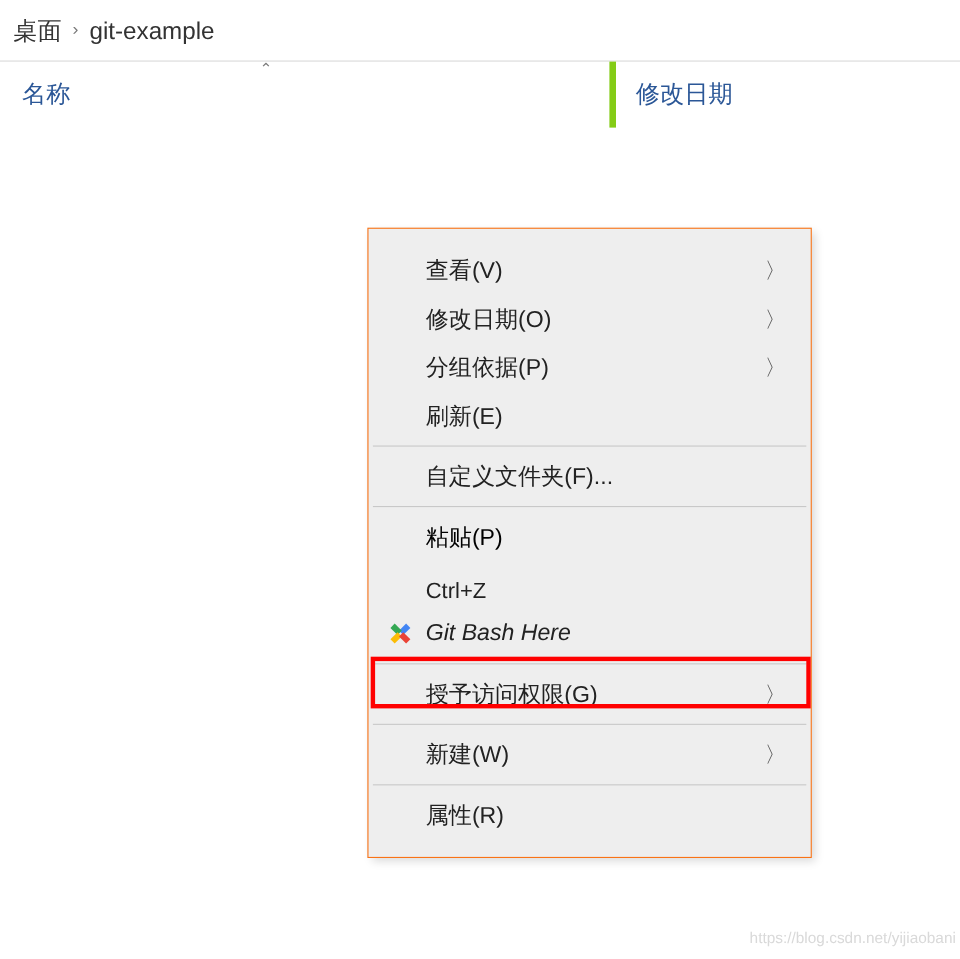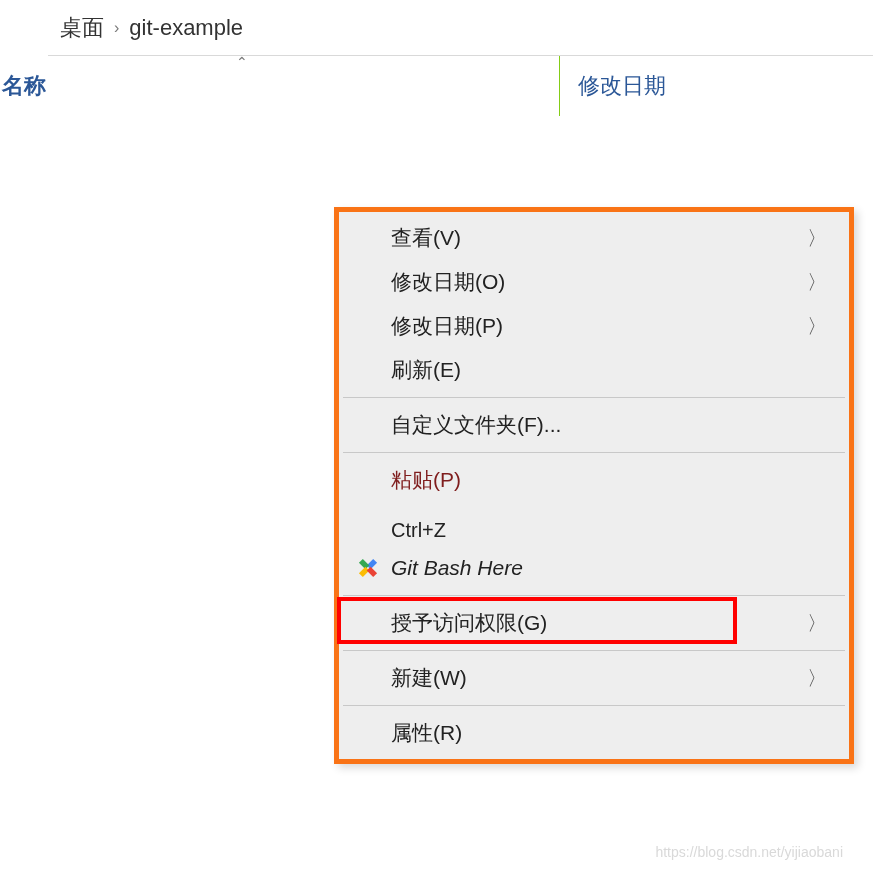--- a/index.html
+++ b/index.html
@@ -16,80 +16,78 @@
       overflow: hidden;
     }
     .breadcrumb-bar {
       height: 56px;
       border-bottom: 1px solid #d9d9d9;
       display: flex;
       align-items: center;
       padding: 0 12px;
       font-size: 22px;
       color: #333;
-      margin-left: 48px;
     }
     .breadcrumb-sep {
       margin: 0 10px;
       color: #7a7a7a;
       font-size: 16px;
     }
     .columns-header {
       height: 60px;
       display: flex;
       align-items: center;
       font-size: 22px;
       color: #2b5797;
       position: relative;
     }
     .col-name {
-      padding-left: 2px;
+      padding-left: 20px;
       width: 560px;
-      border-right: 1px solid #84cc16;
+      border-right: 6px solid #84cc16;
       height: 100%;
       display: flex;
       align-items: center;
-      font-weight: bold;
     }
     .col-date {
       padding-left: 18px;
       height: 100%;
       display: flex;
       align-items: center;
       text-align: center;
     }
     .sort-caret {
       position: absolute;
       top: -2px;
       left: 236px;
       color: #7a7a7a;
       font-size: 14px;
     }
     .context-menu {
       position: absolute;
       left: 334px;
       top: 207px;
-      width: 520px;
+      width: 404px;
       background: #eeeeee;
-      border: 5px solid #f97316;
+      border: 1px solid #f97316;
       box-shadow: 4px 4px 8px rgba(0,0,0,0.15);
-      padding: 4px 2px;
+      padding: 16px 2px;
     }
     .menu-item {
       height: 44px;
       display: flex;
       align-items: center;
       padding: 0 20px 0 50px;
       font-size: 21px;
       color: #222;
       position: relative;
       cursor: default;
     }
     .menu-item.disabled {
-      color: #7f1d1d;
+      color: #000000;
     }
     .menu-item .label {
       flex: 1;
     }
     .menu-item .shortcut {
       font-size: 20px;
       color: #222;
       margin-top: 12px;
     }
     .menu-item .chevron {
@@ -107,21 +105,21 @@
       width: 22px;
       height: 22px;
     }
     .highlight-box {
       position: absolute;
       border: 4px solid #ff0000;
       pointer-events: none;
     }
     .watermark {
       position: absolute;
-      right: 30px;
+      right: 4px;
       bottom: 12px;
       font-size: 14px;
       color: #d9d9d9;
     }
   </style>
 </head>
 <body>
 
 <div class="breadcrumb-bar">
   <span>桌面</span>
@@ -142,21 +140,21 @@
 <div class="context-menu">
   <div class="menu-item">
     <span class="label">查看(V)</span>
     <span class="chevron">〉</span>
   </div>
   <div class="menu-item">
     <span class="label">修改日期(O)</span>
     <span class="chevron">〉</span>
   </div>
   <div class="menu-item">
-    <span class="label">修改日期(P)</span>
+    <span class="label">分组依据(P)</span>
     <span class="chevron">〉</span>
   </div>
   <div class="menu-item">
     <span class="label">刷新(E)</span>
   </div>
   <div class="menu-separator"></div>
   <div class="menu-item">
     <span class="label">自定义文件夹(F)...</span>
   </div>
   <div class="menu-separator"></div>

